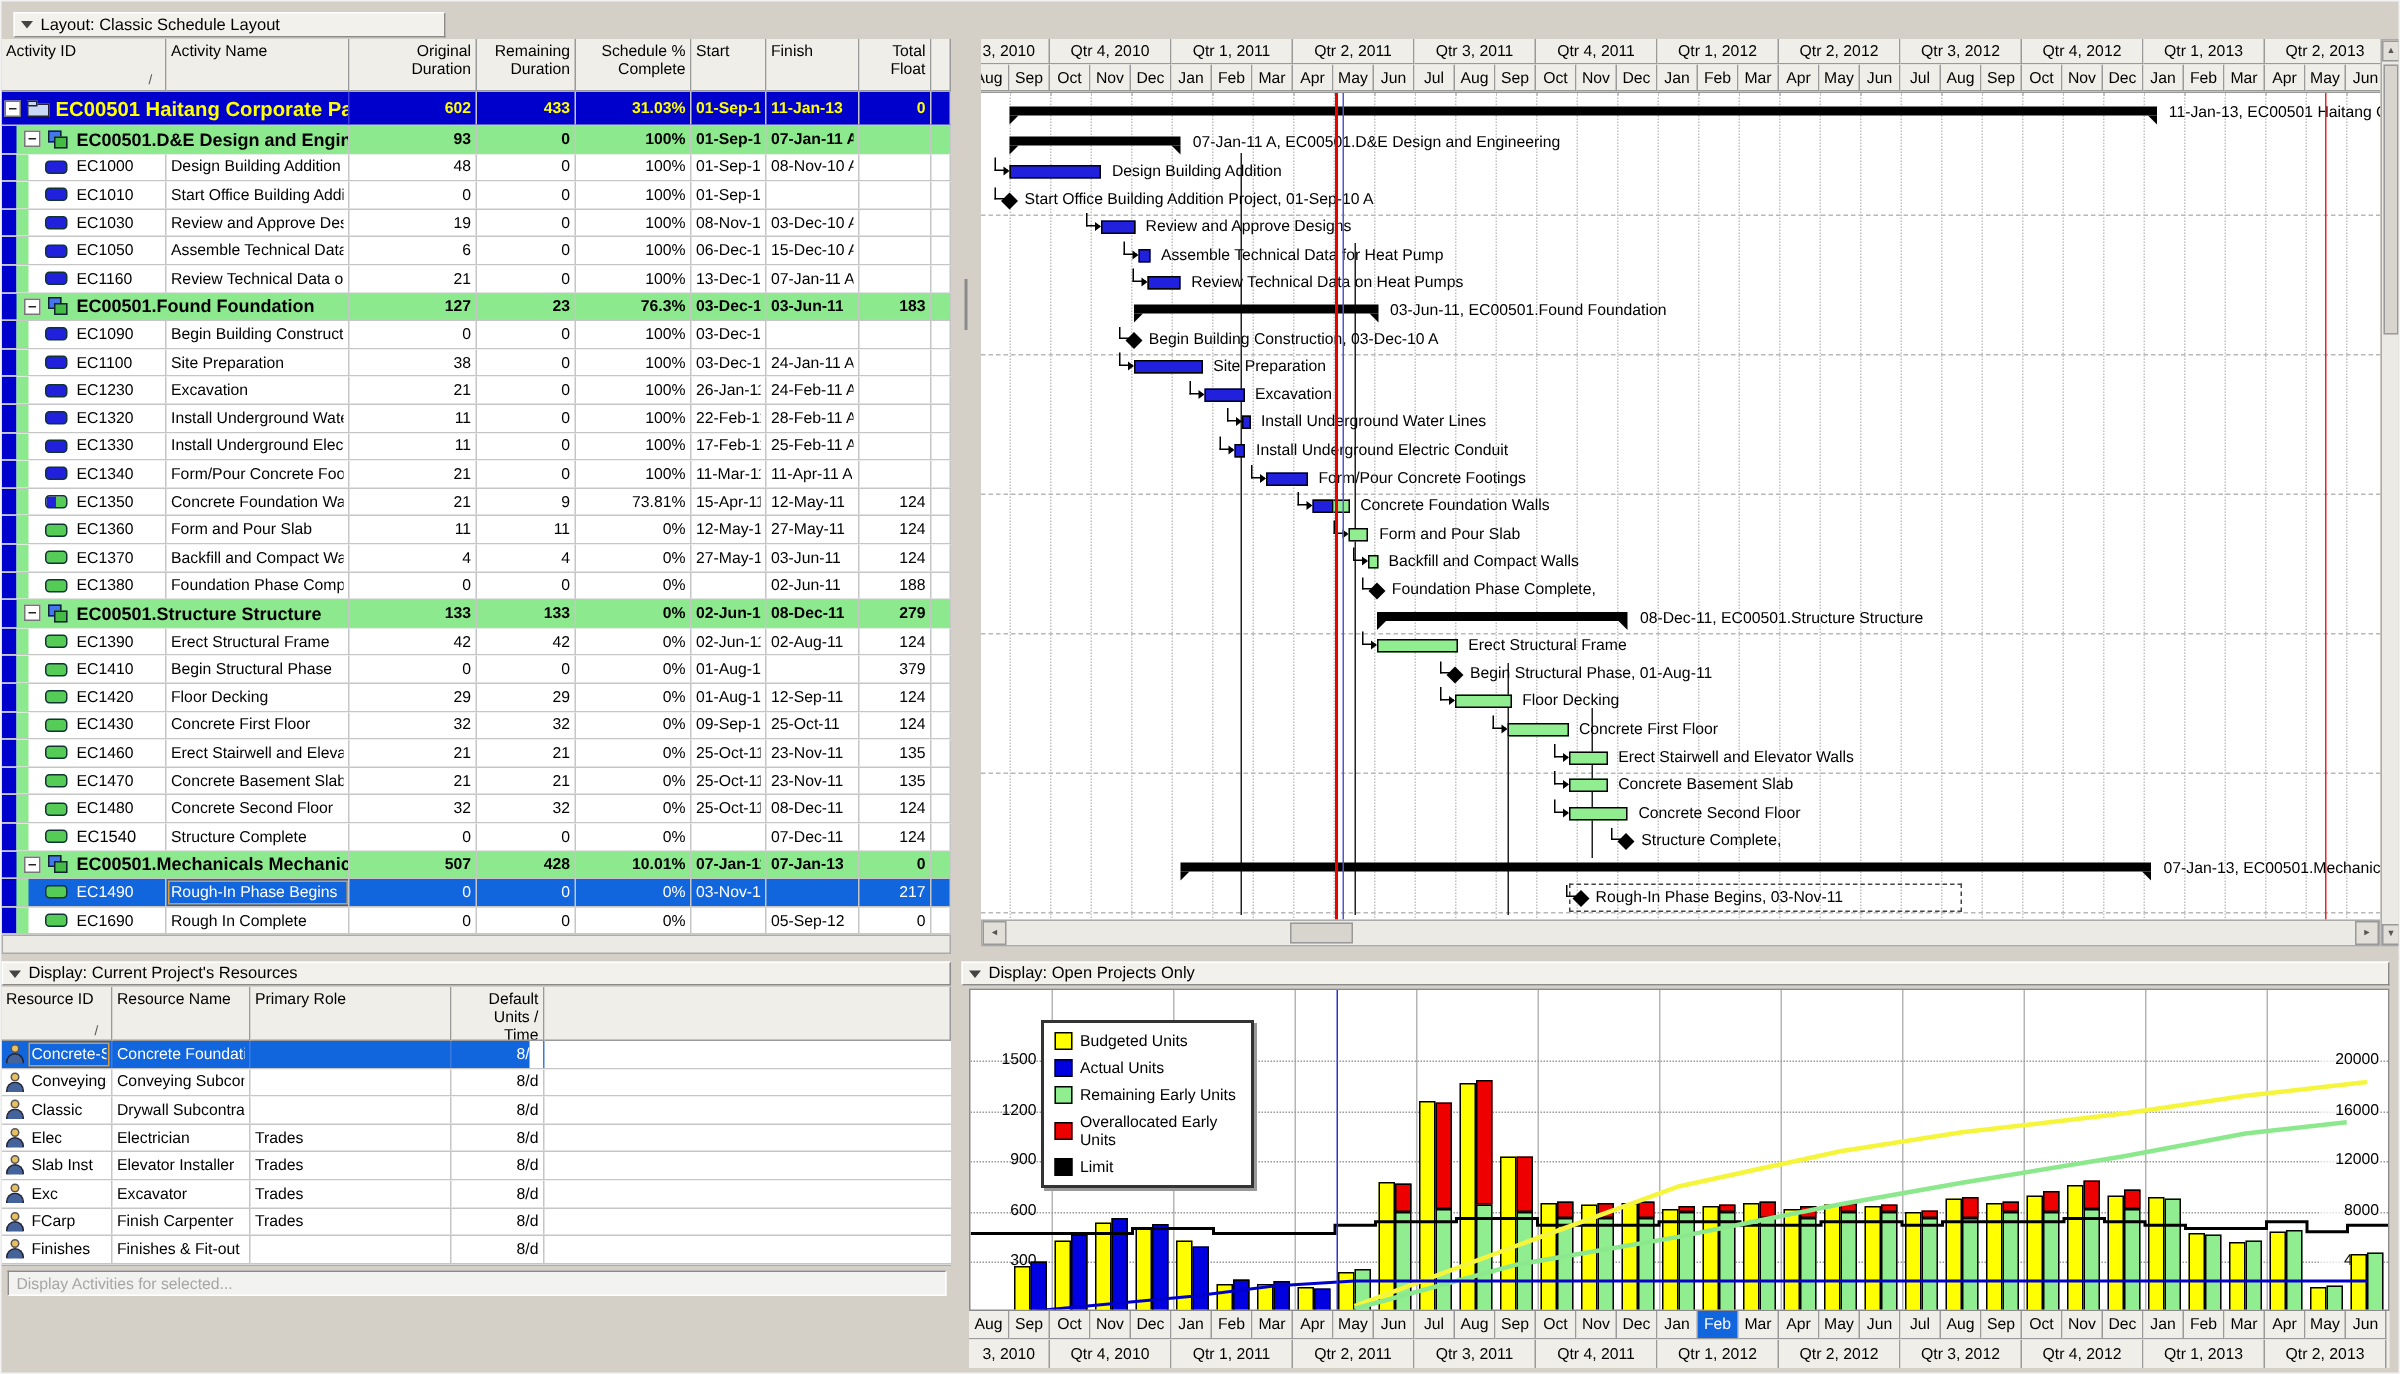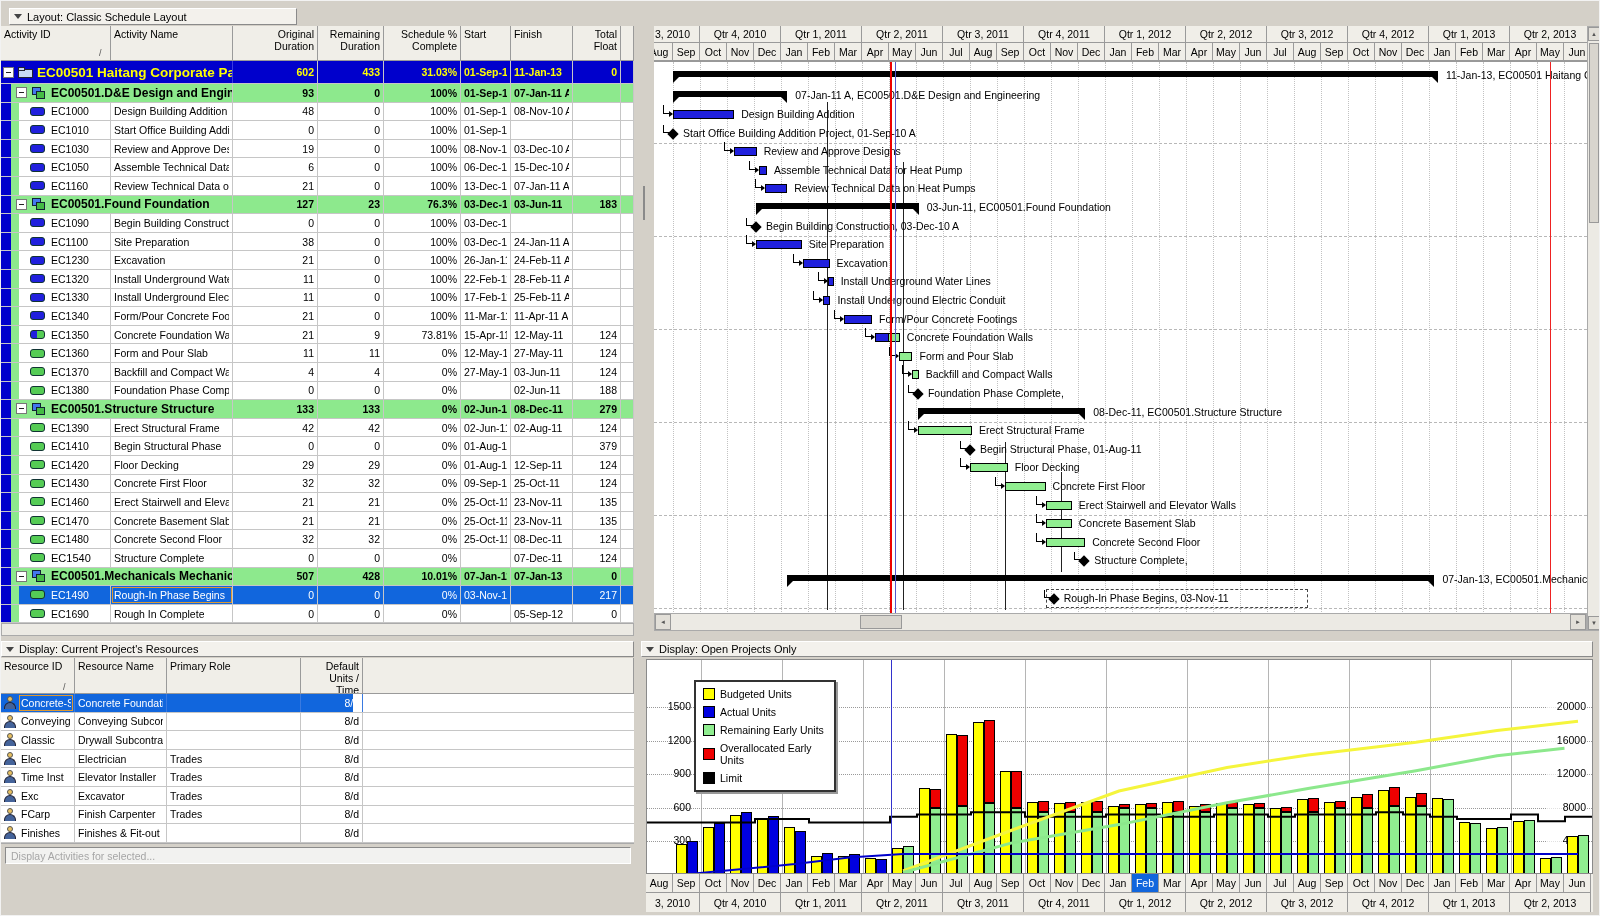--- a/index.html
+++ b/index.html
@@ -1331,21 +1331,21 @@
           <span style="overflow: hidden; white-space: nowrap;">8/d</span>
         </div>
       </div>
       <div class="trow" style="top: 74.4px; height: 18.6px; width: 633px;">
         <div style="position: absolute; left: 0px; top: 0px; width: 0px; height: 100%; background: rgb(17, 102, 221);"></div>
         <div style="position: absolute; left: 2px; top: 2px; width: 13px; height: 13px;">
           <div style="position:absolute;left:4px;top:0;width:6px;height:6px;border-radius:50%;background:#E8C060;border:1px solid #555;box-sizing:border-box;"></div>
           <div style="position:absolute;left:1px;top:6px;width:12px;height:7px;border-radius:6px 6px 0 0;background:#44639A;border:1px solid #223;border-bottom:none;box-sizing:border-box;"></div>
         </div>
         <div class="cell " style="position: absolute; left: 17px; top: 0px; width: 57px; height: 100%;">
-          <span style="overflow: hidden; white-space: nowrap;">Time Inst</span>
+          <span style="overflow: hidden; white-space: nowrap;">Slab Inst</span>
         </div>
         <div class="cell " style="position: absolute; left: 74px; top: 0px; width: 92px; height: 100%;">
           <span style="overflow: hidden; white-space: nowrap;">Elevator Installer</span>
         </div>
         <div class="cell " style="position: absolute; left: 166px; top: 0px; width: 134px; height: 100%;">
           <span style="overflow: hidden; white-space: nowrap;">Trades</span>
         </div>
         <div class="cell num" style="position: absolute; left: 300px; top: 0px; width: 62px; height: 100%;">
           <span style="overflow: hidden; white-space: nowrap;">8/d</span>
         </div>

